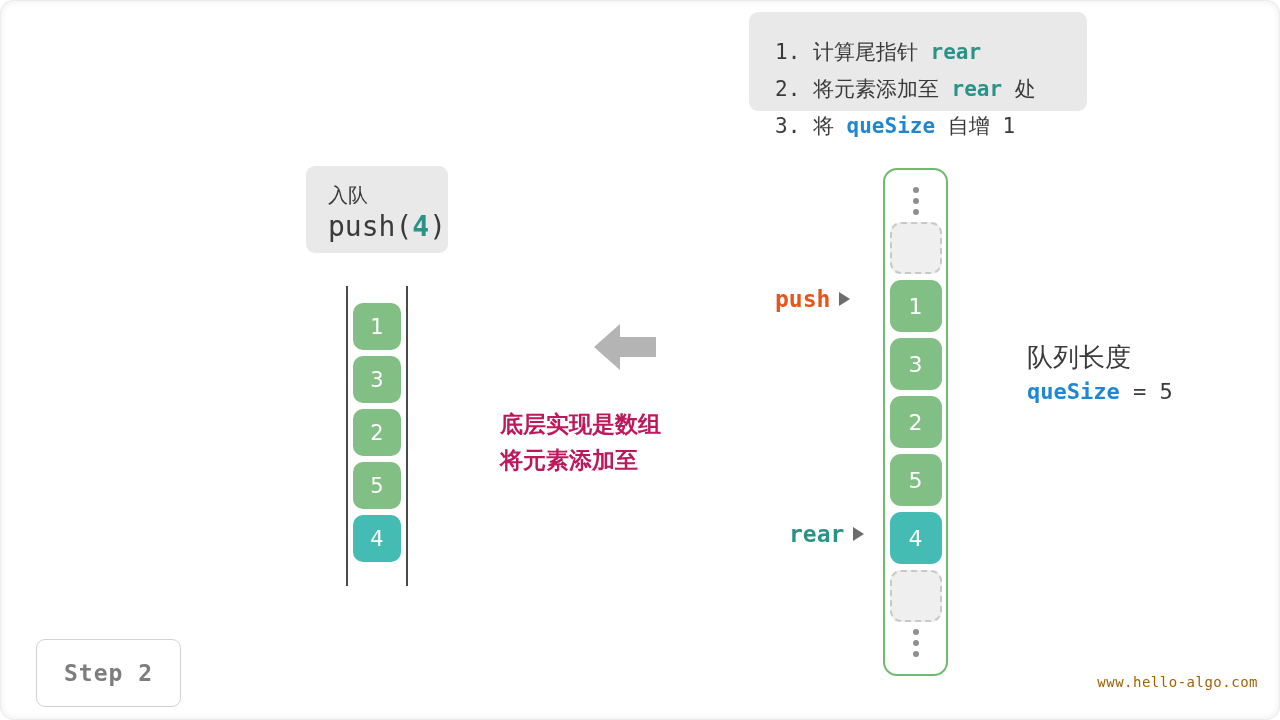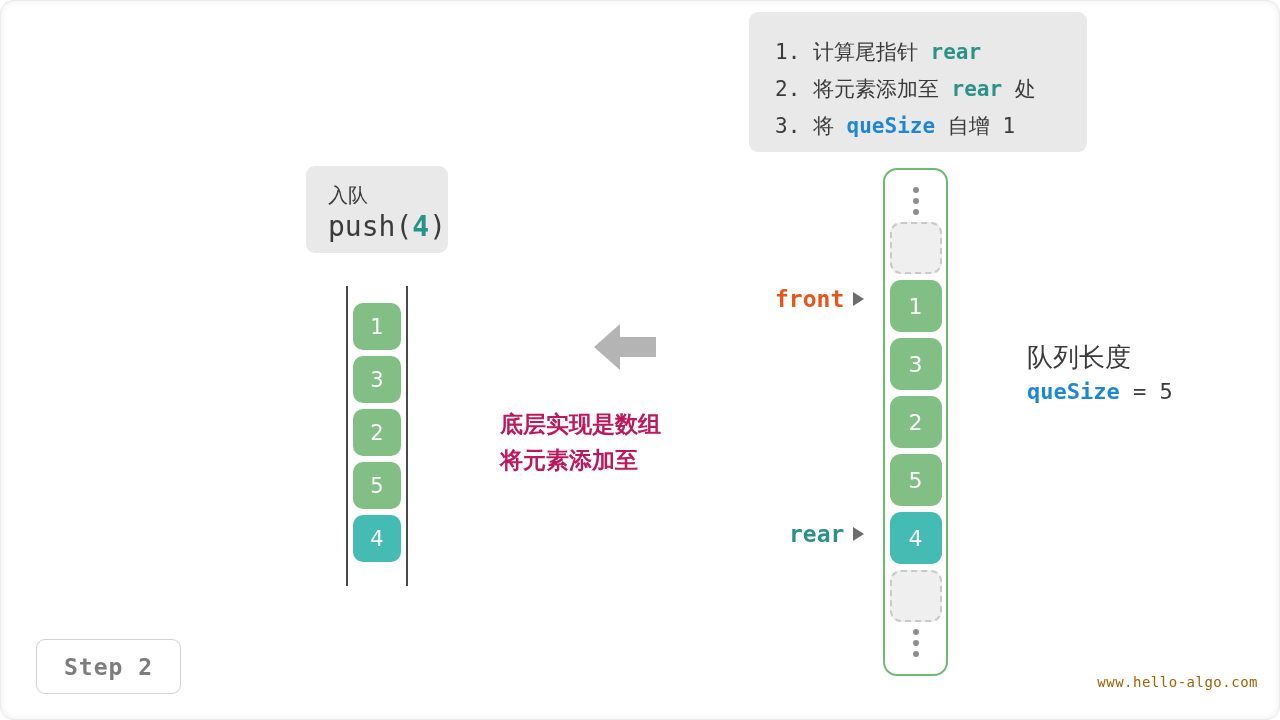--- a/index.html
+++ b/index.html
@@ -30,21 +30,21 @@
     background: #e9e9e9;
     border-radius: 9px;
     box-sizing: border-box;
   }
 
   
   #instr-box {
     left: 749px;
     top: 12px;
     width: 338px;
-    height: 140px;
+    height: 99px;
     padding: 22px 26px 0 26px;
   }
   .instr-line {
     font-family: "DejaVu Sans Mono", "Liberation Mono", monospace;
     font-size: 21px;
     line-height: 37px;
     color: #3a3a3a;
     white-space: pre;
   }
   .kw-teal  { color: #2a9287; font-weight: bold; }
@@ -216,21 +216,21 @@
     line-height: 36px;
     white-space: pre;
   }
 
   
   #step-badge {
     position: absolute;
     left: 36px;
     top: 639px;
     width: 145px;
-    height: 55px;
+    height: 68px;
     border: 1px solid #d2d2d2;
     border-radius: 9px;
     box-sizing: border-box;
     display: flex;
     align-items: center;
     justify-content: center;
     font-family: "DejaVu Sans Mono", "Liberation Mono", monospace;
     font-size: 23px;
     font-weight: bold;
     color: #7d7d7d;
@@ -304,21 +304,21 @@
       <div class="cell empty"></div>
     </div>
     <div class="vdots">
       <span></span>
         <span></span>
         <span></span>
     </div>
   </div>
 
   <div id="ptr-front" class="ptr">
-    <span>front</span>
+    <span>push</span>
     <span class="tri"></span>
   </div>
   <div id="ptr-rear" class="ptr">
     <span>rear</span>
     <span class="tri"></span>
   </div>
 
   <div id="quesize">
     <div class="cn">队列长度</div>
     <div class="code"><span class="kw-blue">queSize</span><span> = 5</span></div>

